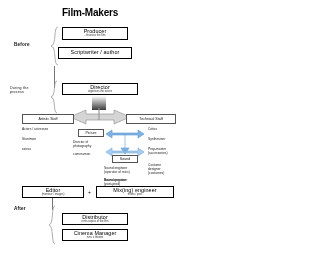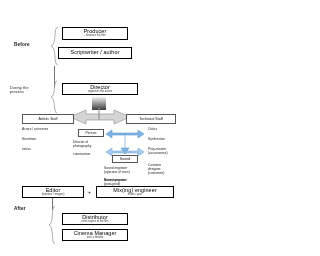--- a/index.html
+++ b/index.html
@@ -79,20 +79,21 @@
     position:absolute;
     font-size:5px;
     color:#000;
   }
 </style>
 </head>
 <body>
 
 <div class="stage">
 
+  <div id="title">Film-Makers</div>
 
   <div class="phase" style="left:14px;top:42px;">Before</div>
 
   <svg class="brace" style="left:50px;top:26px;" width="10" height="40">
     <path d="M8 1 C3 1 7 19 1 20 C7 21 3 39 8 39" fill="none" stroke="#999" stroke-width=".8"></path>
   </svg>
 
   <div class="box" style="left:62px;top:27px;width:66px;height:13px;">
     <div class="t">Producer</div>
     <div class="s">- finances the film</div>

